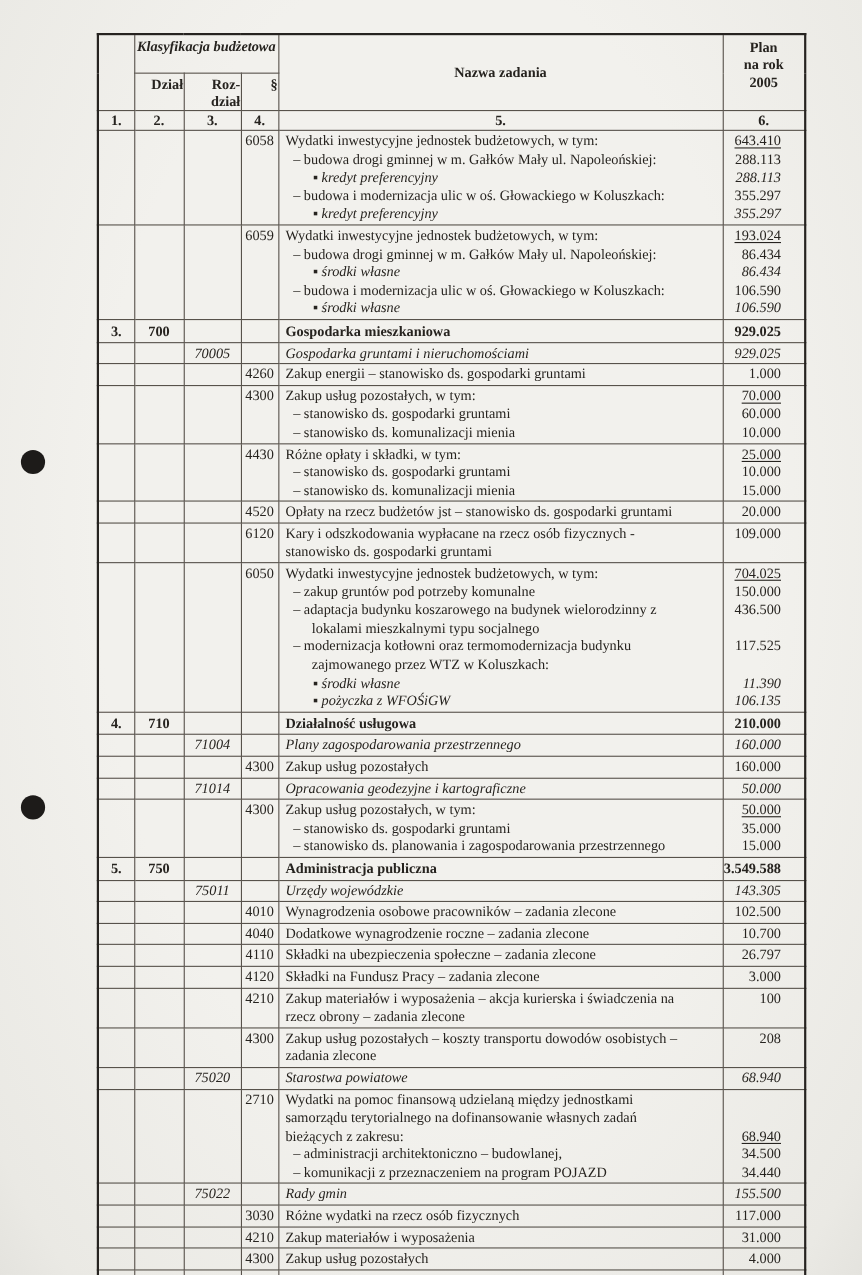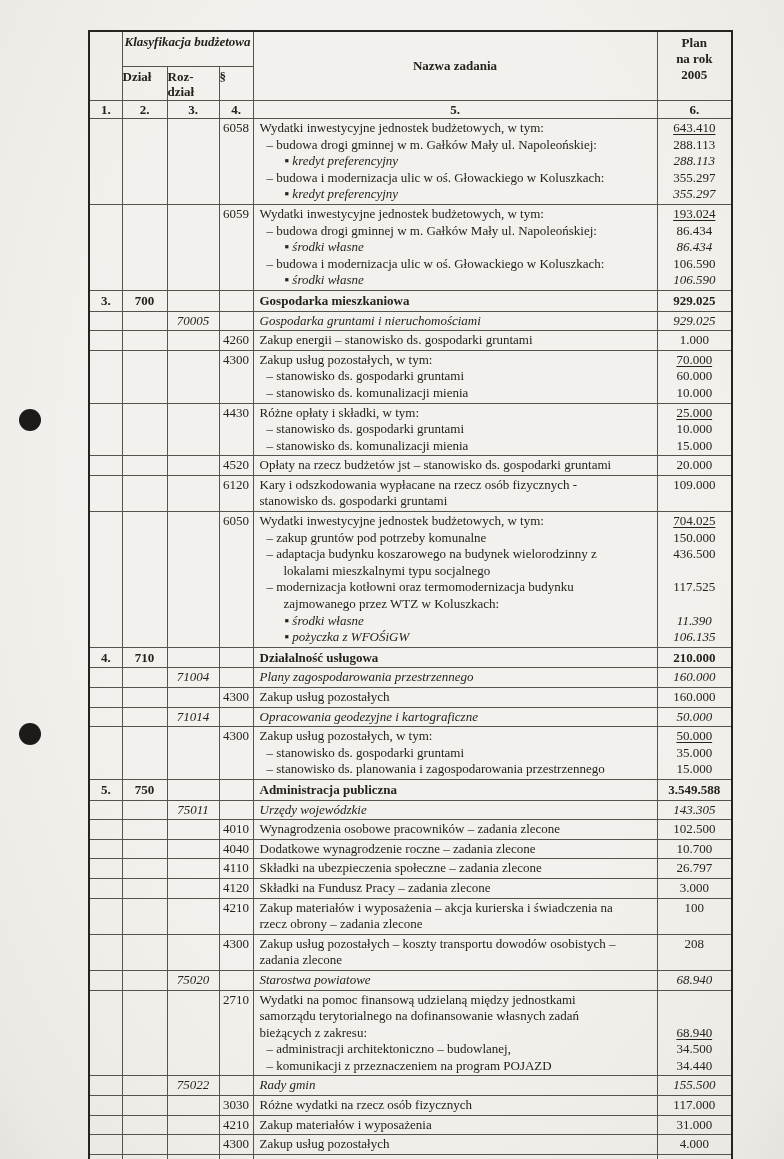--- a/index.html
+++ b/index.html
@@ -25,30 +25,30 @@
     font-size:13px;color:#26231f;
     border:2px solid #262320;border-bottom-width:3px;
   }
   th,td{
     border:1px solid #57524b;padding:0;vertical-align:top;
     font-weight:normal;overflow:hidden;
   }
   
   .h-lp{font-weight:normal;text-align:left;padding-top:4px;padding-left:34px;}
   .h-klas{font-weight:bold;text-align:center;padding-top:2px;line-height:16px;height:32px;font-style:italic;}
-  .h-sub{font-weight:bold;text-align:left;padding-top:2px;line-height:15px;height:31px;}
+  .h-sub{font-weight:bold;text-align:right;padding-top:2px;line-height:15px;height:31px;}
   .h-nazwa{font-weight:bold;vertical-align:middle;}
   .h-plan{font-weight:bold;text-align:center;padding-top:3px;line-height:16px;}
   .numrow td{text-align:center;font-weight:bold;height:16px;line-height:15px;padding-top:1px;}
   
   .c-lp,.c-dz,.c-rz,.c-par{text-align:center;padding-top:1px;line-height:16.6px;}
   .c-name{padding:1px 2px 1px 0;}
   .c-plan{padding:1px 0;}
   .ln{line-height:16.6px;white-space:nowrap;}
-  .pl{line-height:16.6px;text-align:center;padding-right:0;white-space:nowrap;}
+  .pl{line-height:16.6px;text-align:right;padding-right:21px;white-space:nowrap;}
   .i-main{padding-left:6px;}
   .i-dash{padding-left:13px;}
   .i-cont{padding-left:30px;}
   .i-bullet{padding-left:31px;font-style:italic;}
   .ul{text-decoration:underline;text-underline-offset:2px;}
   .it{font-style:italic;}
   .r-section td{font-weight:bold;padding-top:2px;padding-bottom:1px;}
   .r-chapter .c-rz,.r-chapter .ln,.r-chapter .pl{font-style:italic;}
 </style>
 </head>

